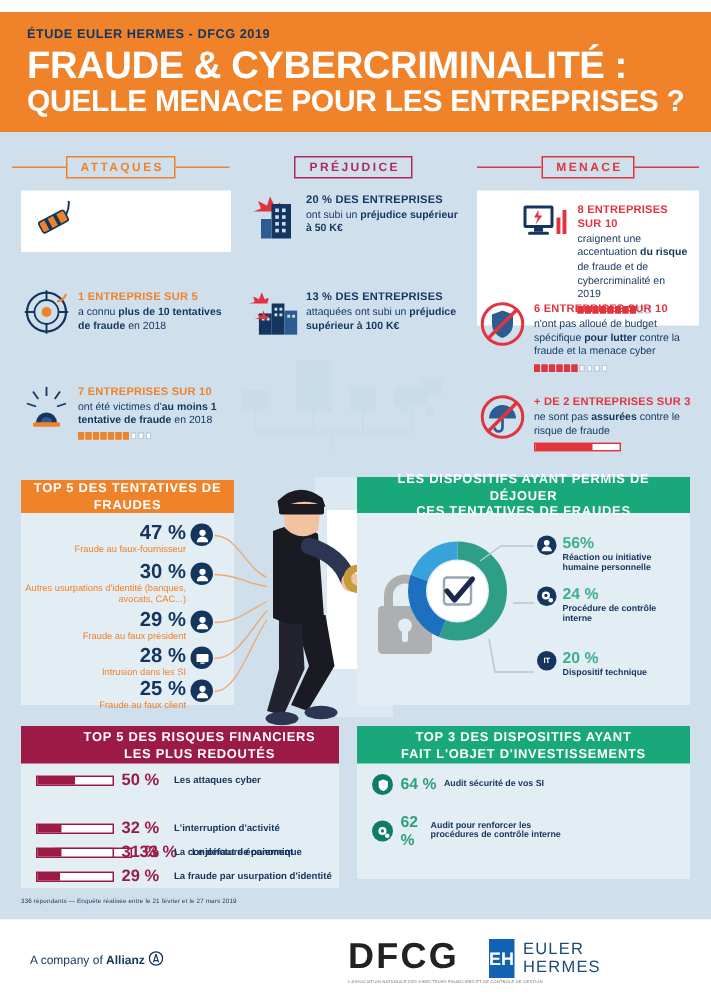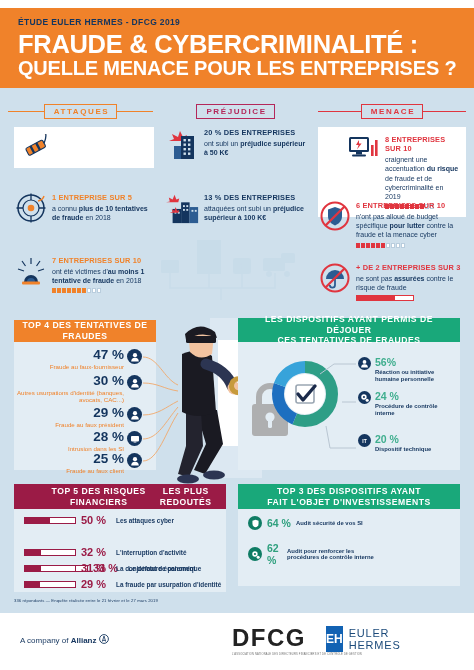--- a/index.html
+++ b/index.html
@@ -356,21 +356,21 @@
     <div class="txt">
       <div class="head h-rd">+ DE 2 ENTREPRISES SUR 3</div>
       <div class="body">ne sont pas <b>assurées</b> contre le risque de fraude</div>
       <div class="barmeter">
         <span style="width: 67%;"></span>
       </div>
     </div>
   </div>
 
   <div class="panel" style="left:14px; top:341px; width:142px; height:129px;"></div>
-  <div class="banner" style="left:14px; top:320px; width:142px; height:22px; background:#F0822A;">TOP 4 DES TENTATIVES DE FRAUDES</div>
+  <div class="banner" style="left:14px; top:320px; width:142px; height:22px; background:#F0822A;">TOP 5 DES TENTATIVES DE FRAUDES</div>
 
   <div class="f-row" style="left:16px; top:348px; width:108px;">
     <div class="f-pct">47 %</div>
     <div class="f-lbl">Fraude au faux-fournisseur</div>
   </div>
   <div class="f-bubble" style="left:127px; top:349px;">
     <svg width="10" height="10" viewBox="0 0 10 10">
         <circle cx="5" cy="3.2" r="2.1" fill="#fff"></circle>
         <path d="M1.2 9.5 a3.8 3.8 0 0 1 7.6 0 z" fill="#fff"></path>
       </svg>
@@ -521,21 +521,21 @@
     <div class="d-dot">
       <span style="color:#fff; font-size:5px; font-weight:bold;">IT</span>
     </div>
     <div>
       <div class="d-pct">20 %</div>
       <div class="d-lbl">Dispositif technique</div>
     </div>
   </div>
 
   <div class="panel" style="left:14px; top:508px; width:212px; height:84px;"></div>
-  <div class="banner" style="left:14px; top:484px; width:212px; height:25px; background:#9B1B46; flex-direction:row;padding-left:32px;">
+  <div class="banner" style="left:14px; top:484px; width:212px; height:25px; background:#9B1B46; flex-direction:column;padding-left:32px;">
     <div>TOP 5 DES RISQUES FINANCIERS</div>
     <div>LES PLUS REDOUTÉS</div>
   </div>
 
   <div class="r-row" style="left:24px; top:514px;">
     <div class="r-bar">
         <span style="width: 50%;"></span>
       </div>
     <div class="r-pct">50 %</div>
     <div class="r-lbl">Les attaques cyber</div>

